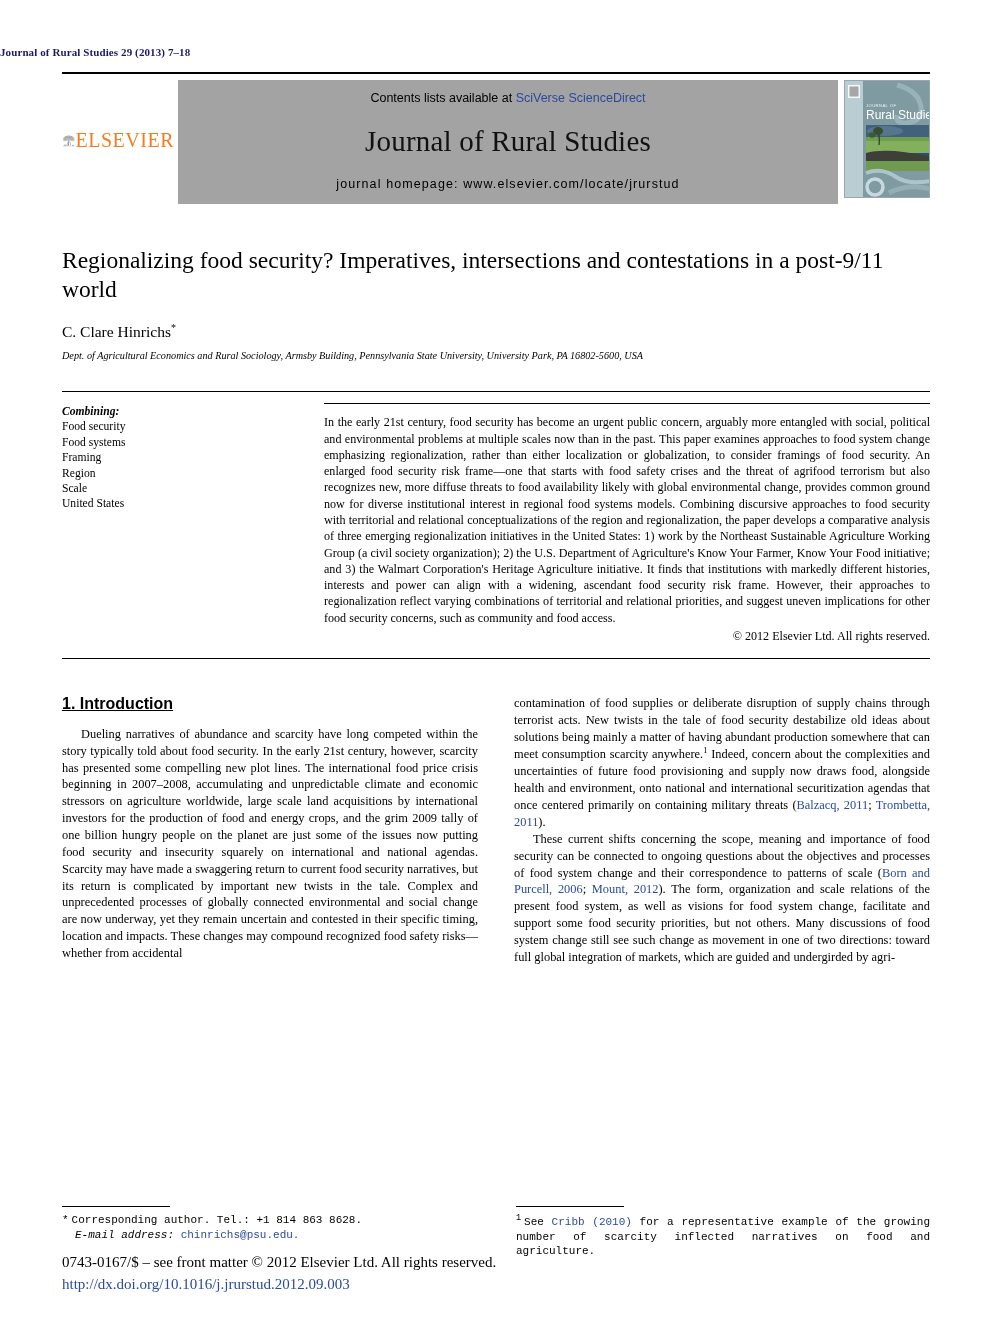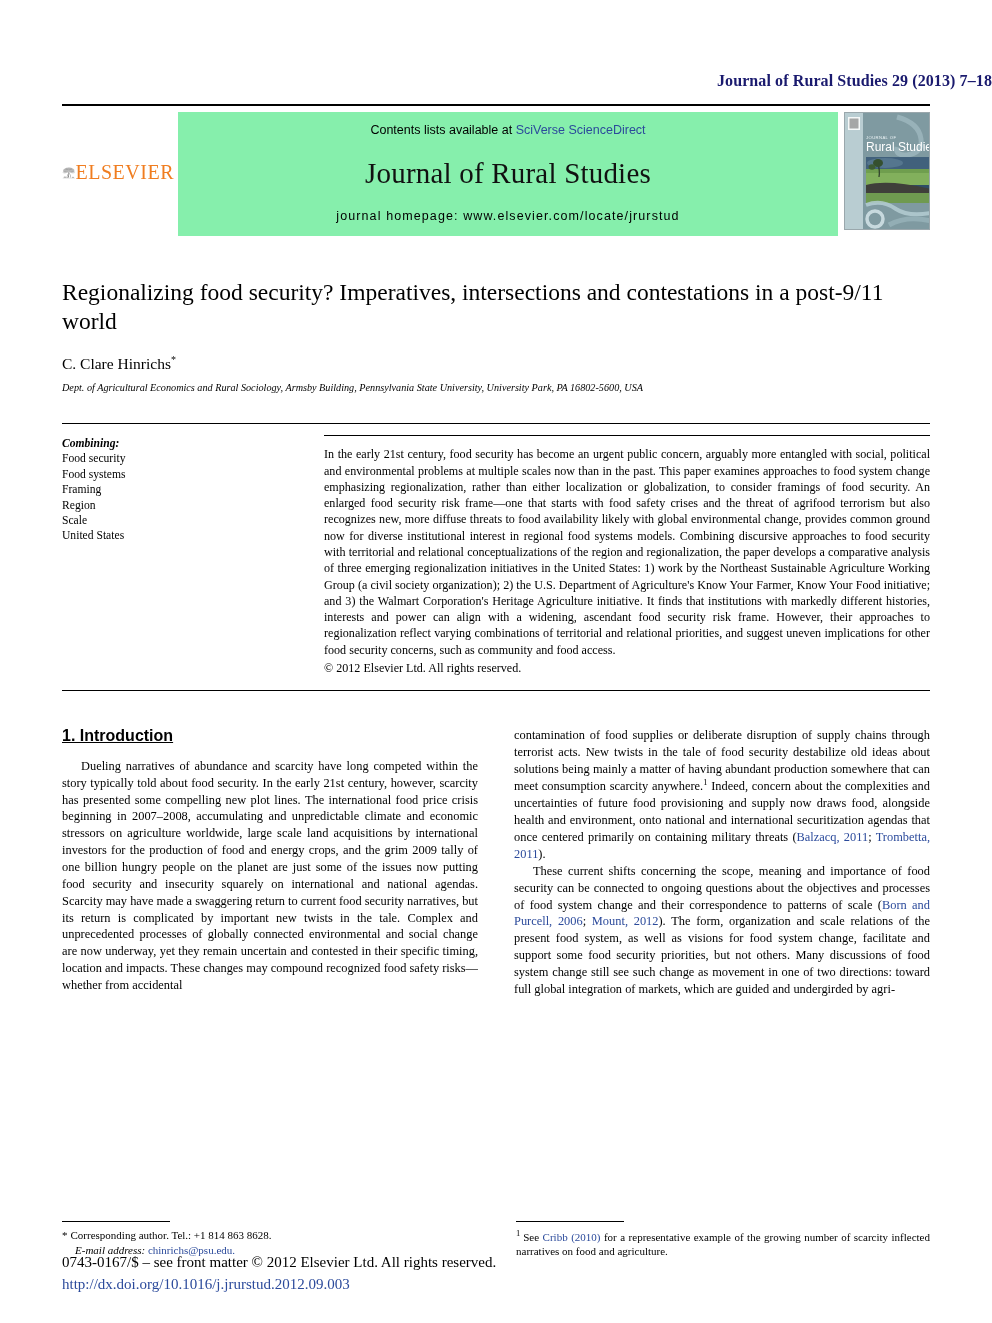--- a/index.html
+++ b/index.html
@@ -17,26 +17,26 @@
   }
   .page {
     position: relative;
     width: 992px;
     height: 1323px;
     padding: 0;
   }
 
   
   .running-head {
-    text-align: right;
+    text-align: left;
     font-family: "Liberation Serif", serif;
     font-weight: bold;
-    font-size: 16px;
+    font-size: 11px;
     color: #1a1a6e;
-    padding-top: 72px;
+    padding-top: 46px;
     letter-spacing: 0.1px;
   }
 
   
   .banner-wrap {
     margin: 14px 62px 0 62px;
     border-top: 2.5px solid #000;
     padding-top: 0;
   }
   .banner {
@@ -61,21 +61,21 @@
   .elsevier-word {
     font-family: "Liberation Serif", serif;
     font-size: 20px;
     letter-spacing: 0.5px;
     color: #f07d20;
     line-height: 1;
     margin-top: -2px;
   }
   .banner-center {
     flex: 1 1 auto;
-    background: #86efac;
+    background: #a3a3a3;
     margin-left: 4px;
     margin-right: 6px;
     display: flex;
     flex-direction: column;
     align-items: center;
     justify-content: space-between;
     padding: 11px 0 13px 0;
     position: relative;
   }
   .contents-line {
@@ -179,20 +179,21 @@
     margin-bottom: 10px;
   }
   .abs-body {
     font-size: 12.1px;
     line-height: 1.345;
     text-align: justify;
     color: #000;
   }
   .abs-copyright {
     font-size: 12.1px;
+    text-align: right;
     margin-top: 3px;
   }
   .abstract-bottom-rule {
     margin: 14px 62px 0 62px;
     border-top: 1.1px solid #000;
   }
 
   
   .columns {
     margin: 36px 62px 0 62px;
@@ -230,20 +231,21 @@
   }
 
   
   .footnotes {
     position: absolute;
     left: 62px;
     right: 62px;
     bottom: 64px;
     display: flex;
     gap: 40px;
+    font-family: Liberation Mono, monospace;
   }
   .fn-col {
     flex: 1 1 0;
     min-width: 0;
   }
   .fn-rule {
     border-top: 1px solid #000;
     width: 108px;
     margin-bottom: 6px;
   }

